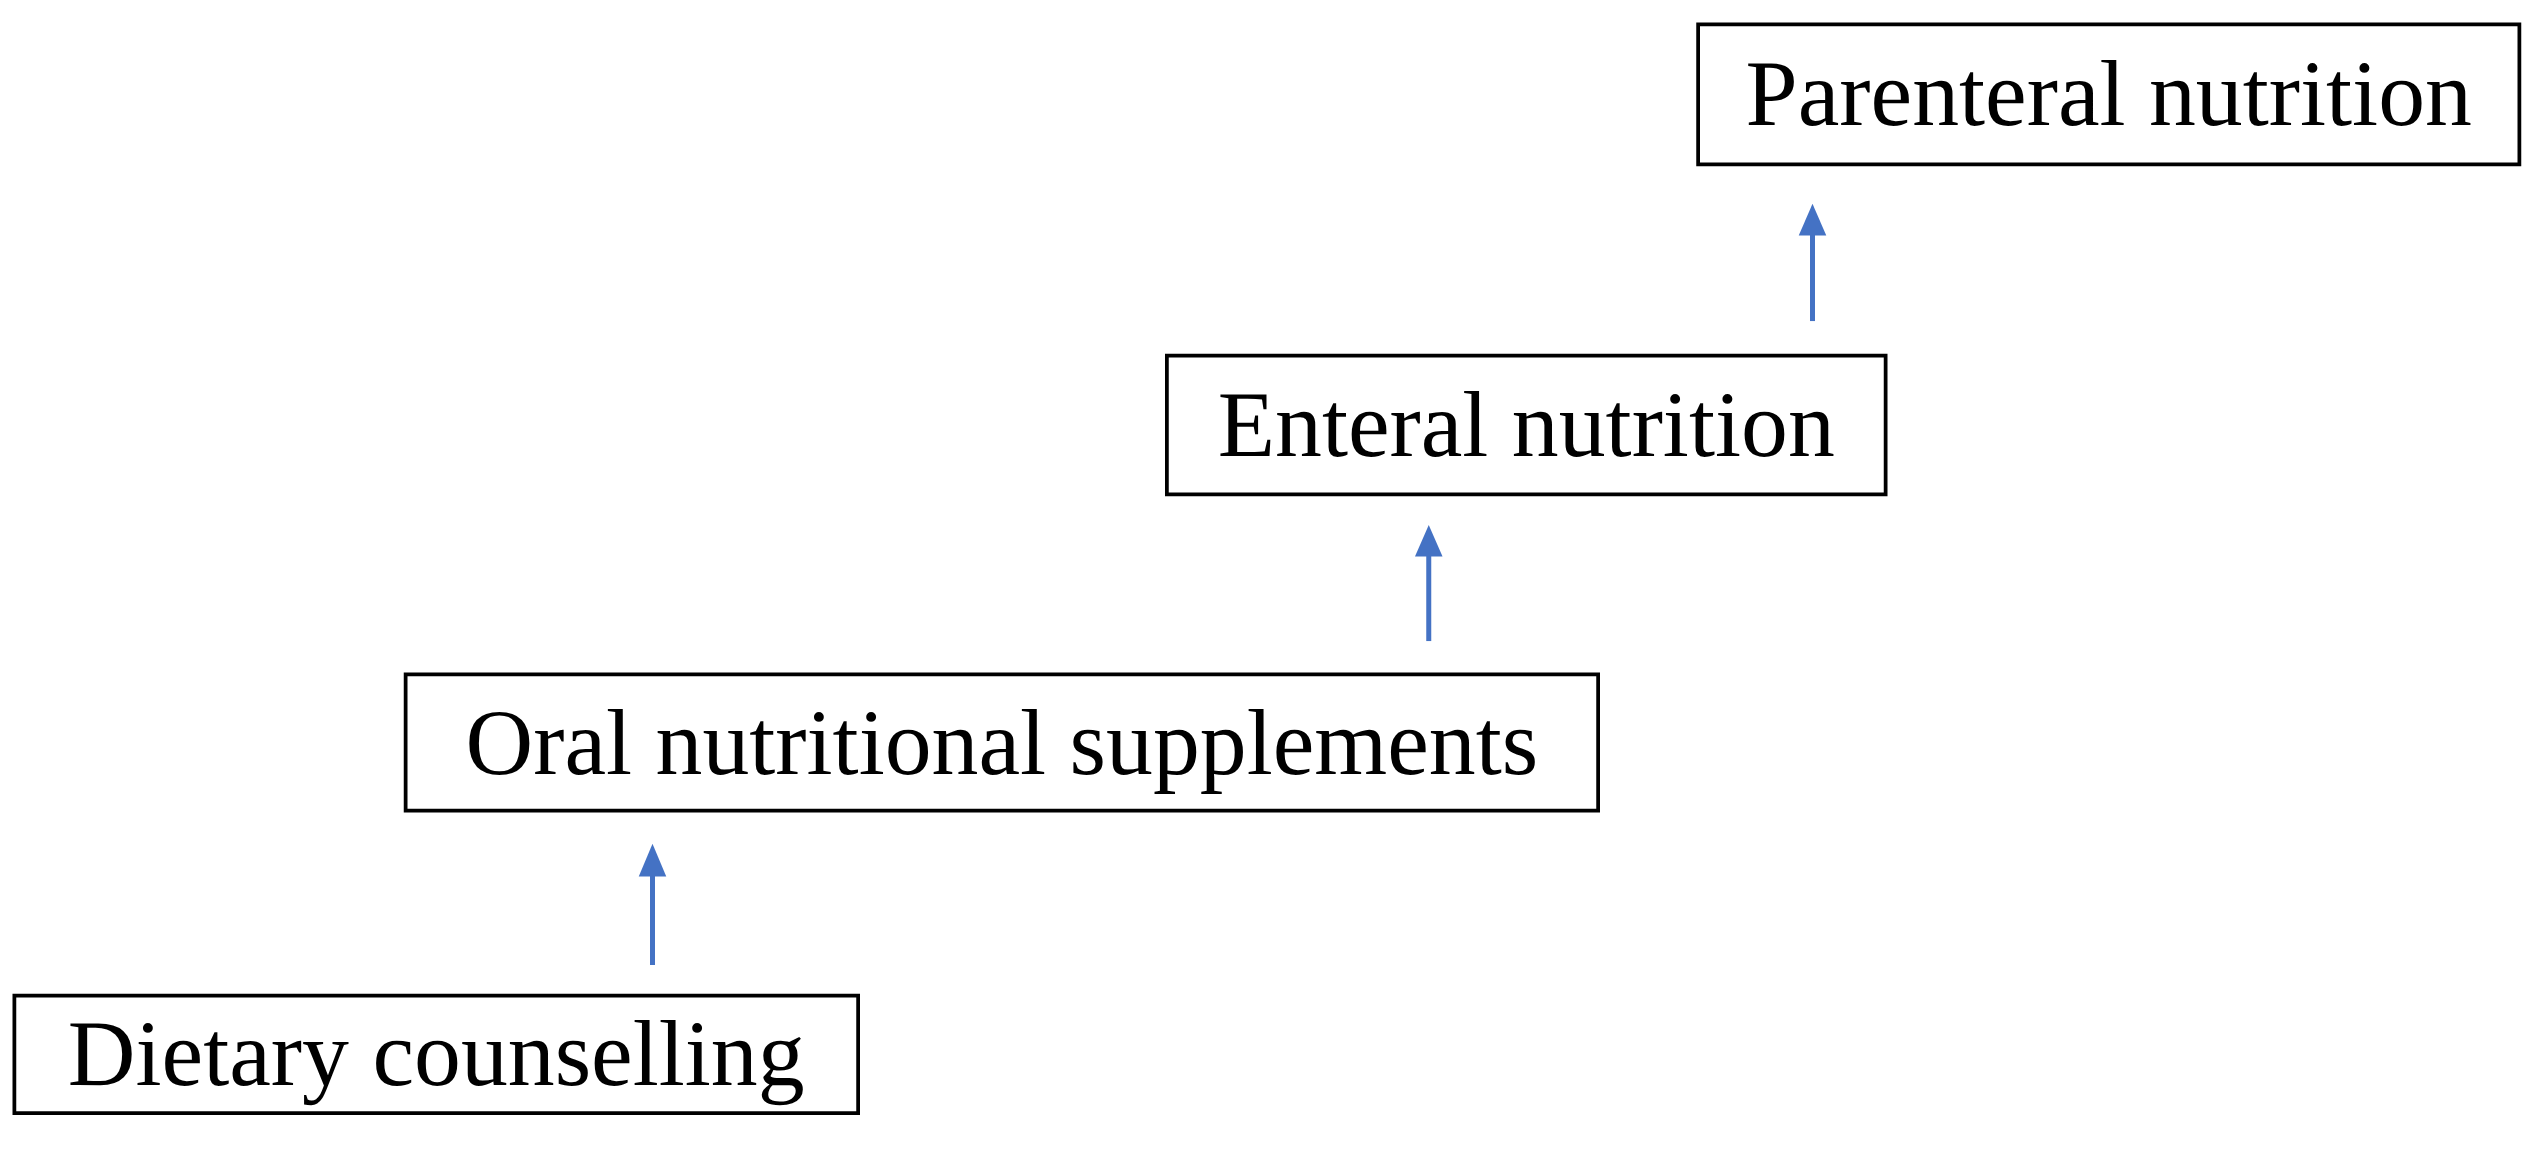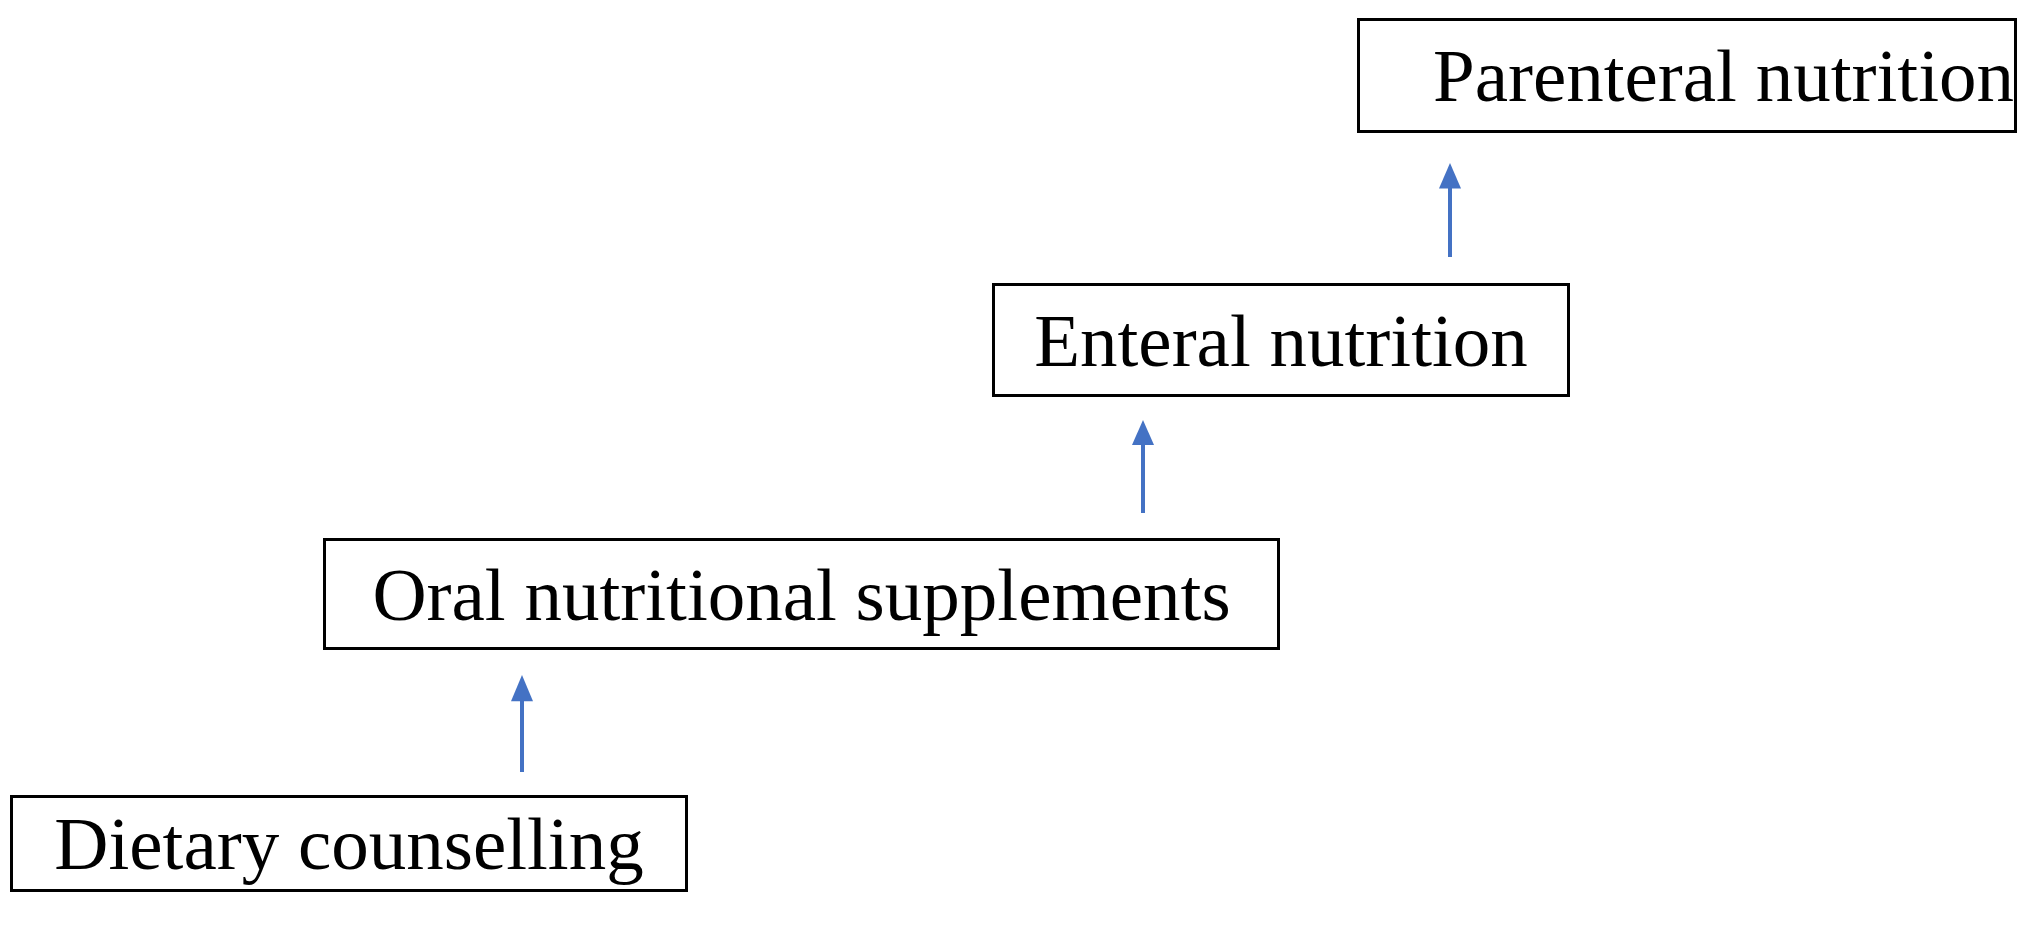--- a/index.html
+++ b/index.html
@@ -25,22 +25,22 @@
     justify-content: center;
     color: var(--text-color, #000000);
     font-size: 75px;
     line-height: 1;
     white-space: nowrap;
     text-align: center;
   }
   
   .box-dietary     { left: 10px;   top: 795px; width: 678px; height: 97px; }
   .box-oral        { left: 323px;  top: 538px; width: 957px; height: 112px; }
-  .box-enteral     { left: 992px;  top: 283px; width: 578px; height: 114px; }
-  .box-parenteral  { left: 1357px; top: 18px;  width: 660px; height: 115px; justify-content: flex-end; }
+  .box-enteral     { left: 932px;  top: 283px; width: 578px; height: 114px; }
+  .box-parenteral  { left: 1357px; top: 18px;  width: 660px; height: 115px; }
 
   .connector {
     position: absolute;
     width: 30px;
   }
   .connector svg {
     display: block;
     width: 100%;
     height: 100%;
   }

